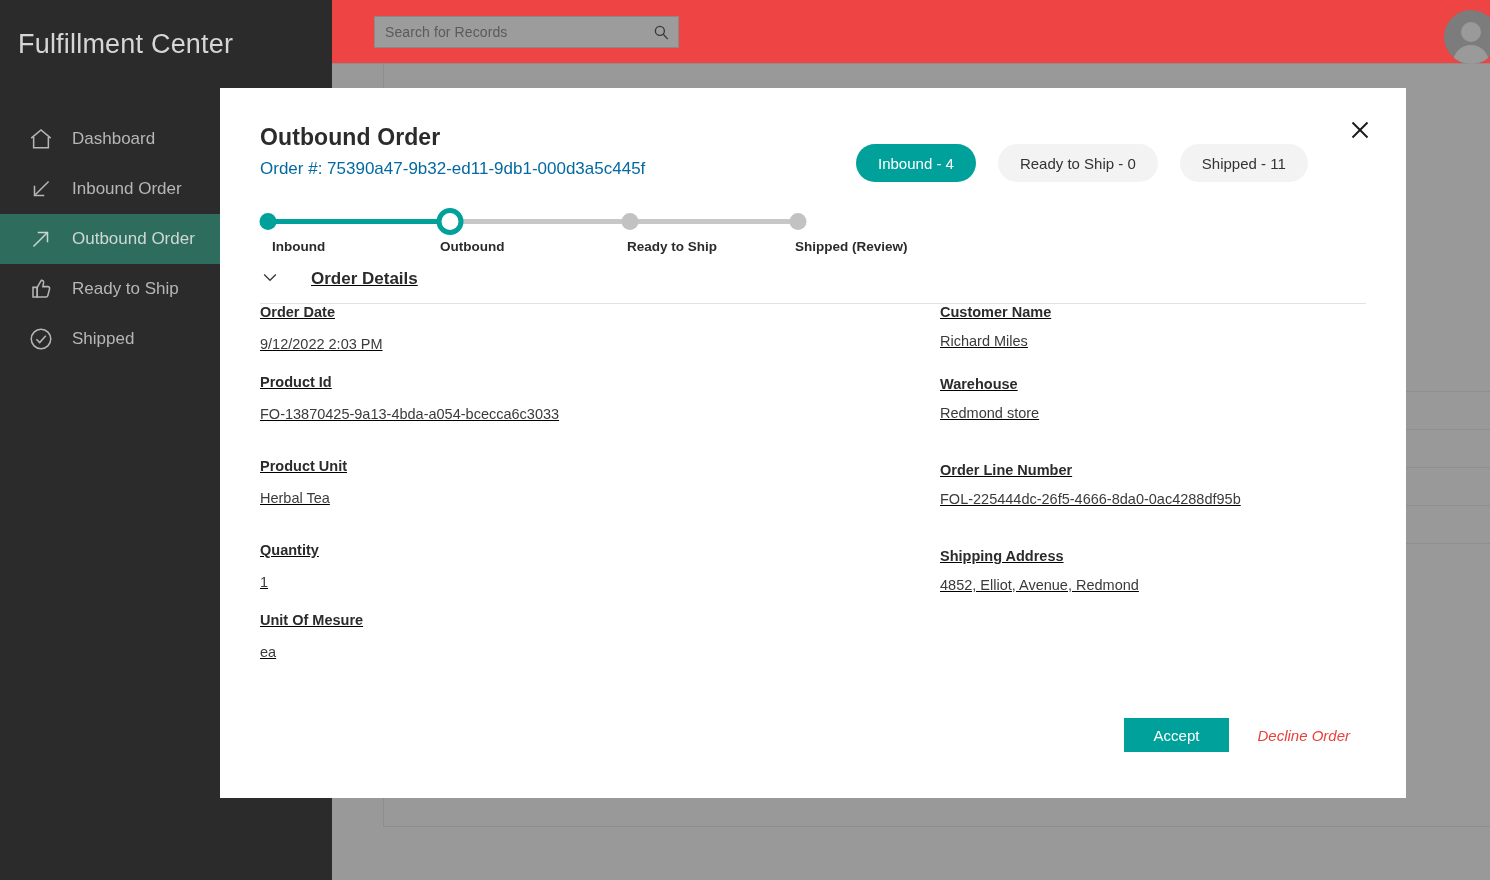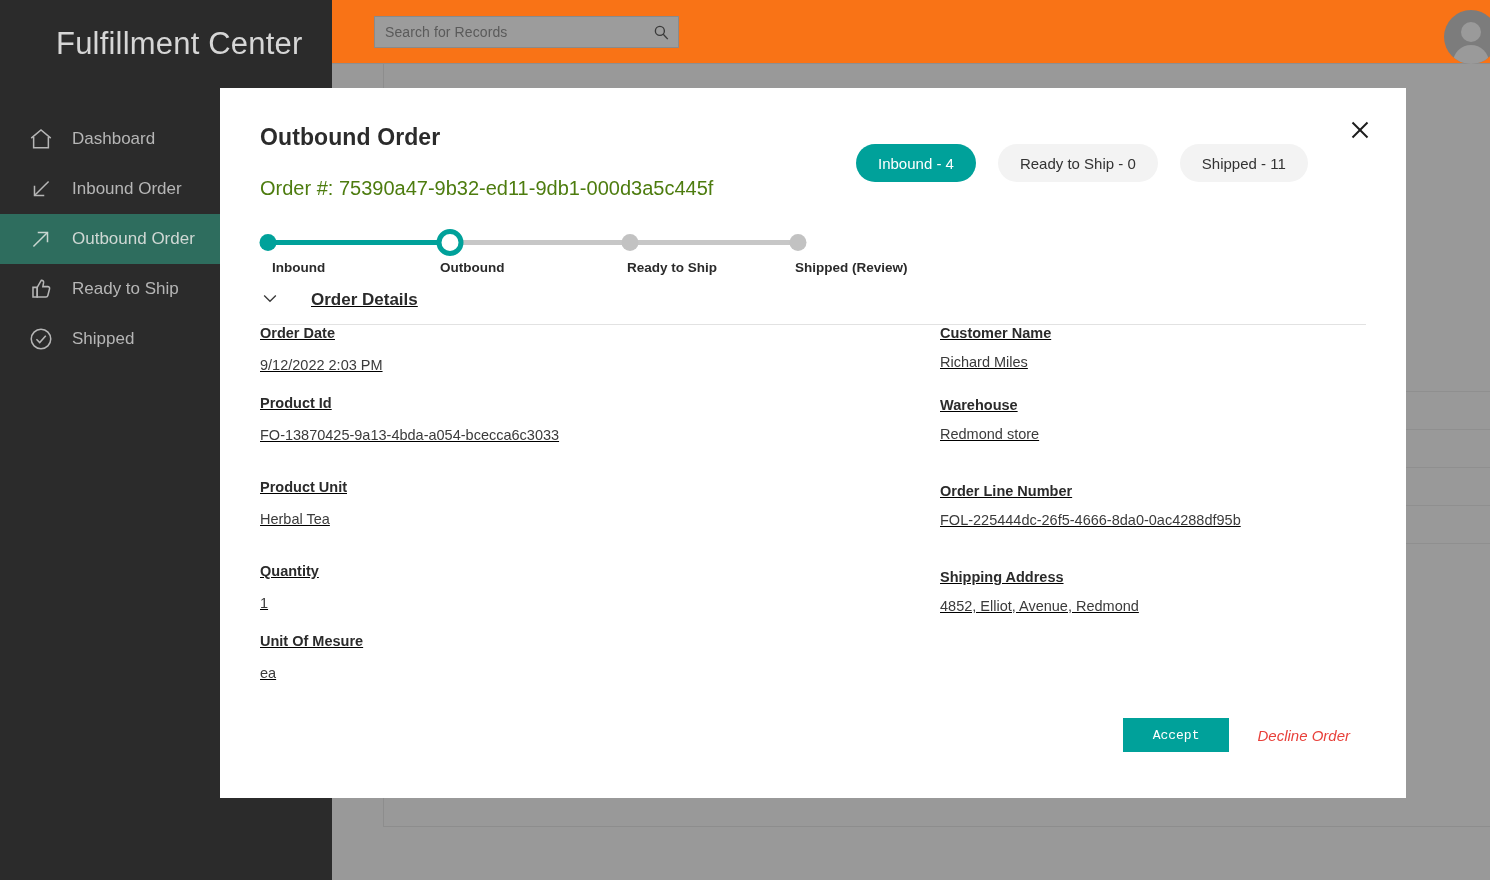--- a/index.html
+++ b/index.html
@@ -24,21 +24,21 @@
   .bg-content {
     position: absolute;
     left: 332px; top: 0;
     width: 1158px; height: 880px;
     background: #999999;
   }
   .bg-topbar {
     position: absolute;
     left: 0; top: 0;
     width: 100%; height: 64px;
-    background: #f97316;
+    background: #ef4444;
     border-bottom: 1px solid #8e8e8e;
   }
   .bg-search {
     position: absolute;
     left: 42px; top: 16px;
     width: 305px; height: 32px;
     border: 1px solid #8a8a8a;
     background: #9c9c9c;
     display: flex;
     align-items: center;
@@ -88,23 +88,23 @@
     position: absolute;
     left: 0; top: 0;
     width: 332px; height: 880px;
     background: #2b2b2b;
     z-index: 5;
   }
   .brand {
     height: 88px;
     display: flex;
     align-items: center;
-    padding-left: 56px;
+    padding-left: 18px;
     color: #d6d6d6;
-    font-size: 31px;
+    font-size: 27px;
     font-weight: 400;
     letter-spacing: .2px;
   }
   .nav { margin-top: 26px; }
   .nav-item {
     display: flex;
     align-items: center;
     height: 50px;
     padding-left: 26px;
     color: #b6b6b6;
@@ -151,23 +151,23 @@
   }
   .modal-close svg { width: 24px; height: 24px; display:block; }
 
   .modal-title {
     font-size: 23px;
     font-weight: 700;
     color: #2b2b2b;
     letter-spacing: .1px;
   }
   .order-num {
-    margin-top: 26px;
-    font-size: 20px;
-    color: #4d7c0f;
+    margin-top: 8px;
+    font-size: 17px;
+    color: #0369a1;
   }
 
   
   .pills {
     position: absolute;
     left: 636px; top: 56px;
     display: flex;
     gap: 22px;
     align-items: center;
   }
@@ -289,22 +289,22 @@
     display: flex;
     align-items: center;
     gap: 20px;
   }
   .btn-accept {
     background: #00a19a;
     color: #ffffff;
     border: none;
     height: 34px;
     padding: 0 30px;
-    font-size: 13px;
-    font-family: Liberation Mono, monospace;
+    font-size: 15px;
+    font-family: Liberation Sans, sans-serif;
     cursor: pointer;
   }
   .btn-decline {
     background: transparent;
     border: none;
     color: #e8403a;
     font-size: 15px;
     font-family: "Liberation Sans", sans-serif;
     cursor: pointer;
     padding: 0 8px;

